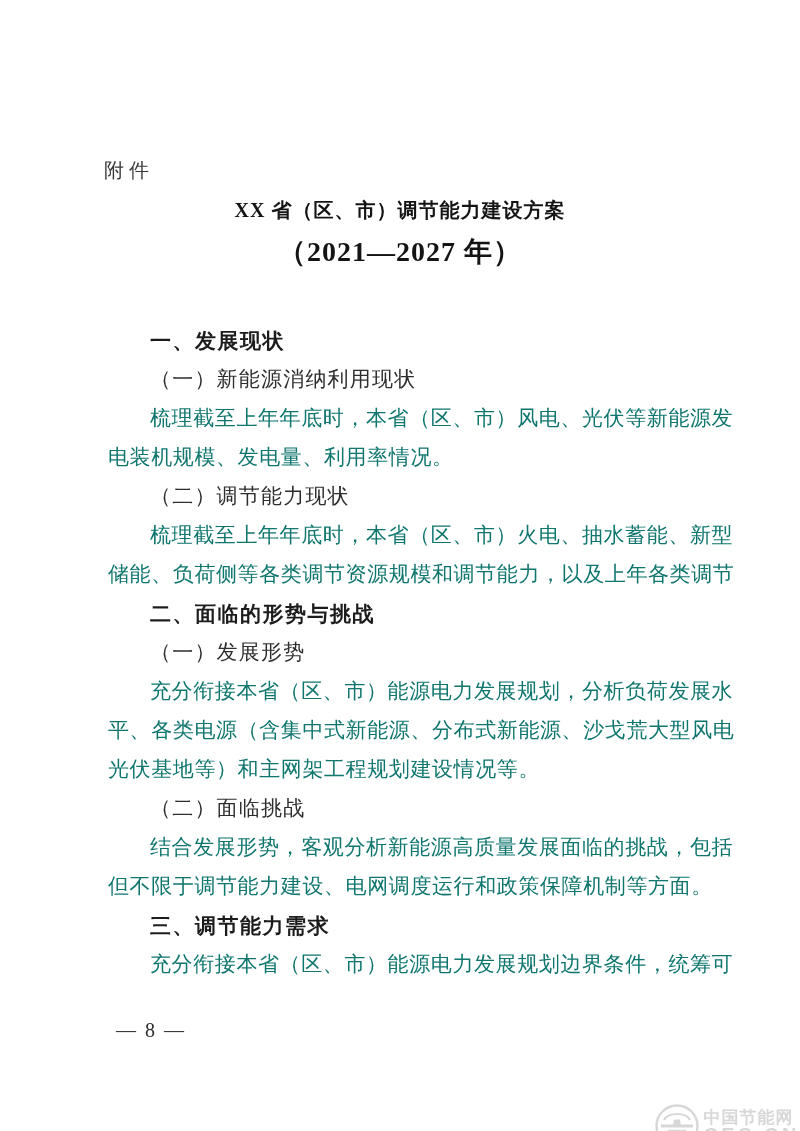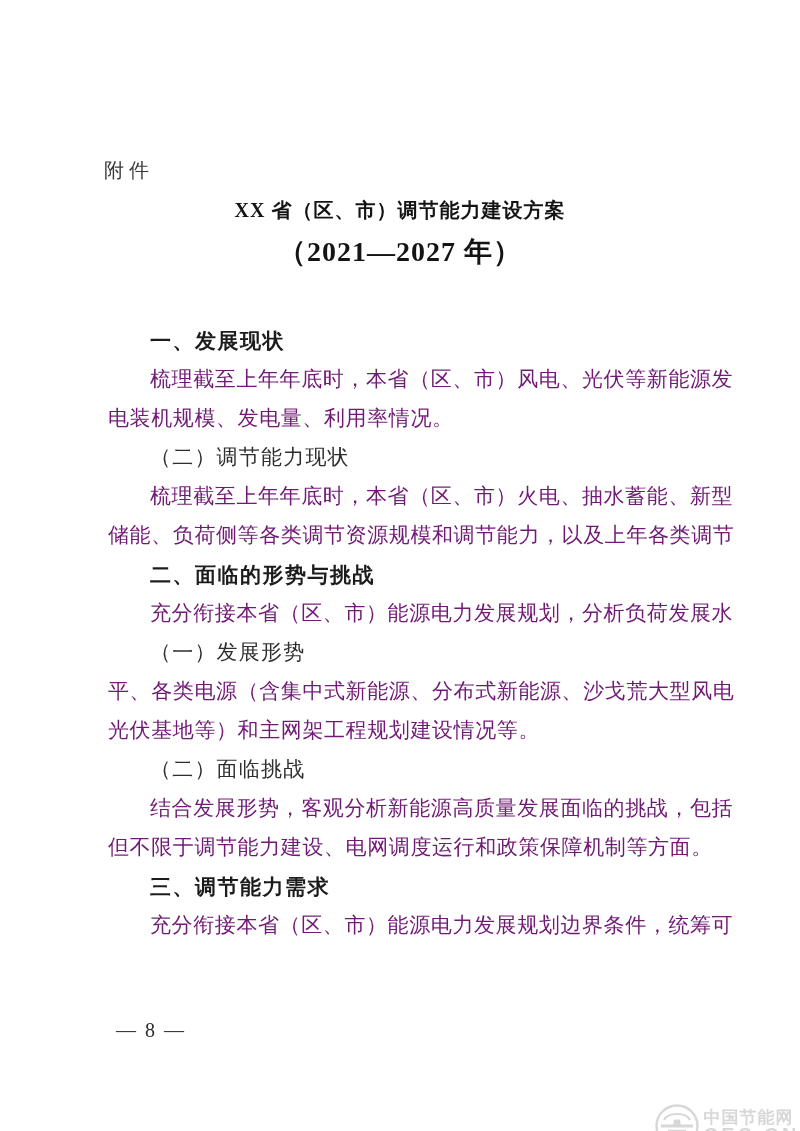--- a/index.html
+++ b/index.html
@@ -15,21 +15,21 @@
   }
   .doc-title {
     position:absolute; left:0; width:800px; text-align:center;
     font-weight:bold; color:#141414;
   }
   .doc-title.line1 { top:171px; font-size:20px; line-height:42px; letter-spacing:1px; }
   .doc-title.line2 { top:214px; font-size:28px; line-height:40px; letter-spacing:1px; }
   .content { position:absolute; left:108px; top:303px; width:592px; }
   .line {
     height:39px; line-height:39px; font-size:21px;
-    white-space:nowrap; letter-spacing:0.6px; color:#701a75;
+    white-space:nowrap; letter-spacing:0.6px; color:#0f766e;
   }
   .line.h1 {
     font-family:Liberation Sans, sans-serif;
     font-weight:bold; color:#1c1c1c; padding-left:42px; letter-spacing:1.5px;
   }
   .line.h2 { padding-left:42px; color:#2e2e2e; letter-spacing:1.2px; }
   .line.pf { text-indent:42px; }
   .page-number {
     position:absolute; left:116px; top:1001px;
     font-size:20px; letter-spacing:2px; color:#2e2e2e;
@@ -50,28 +50,29 @@
 <div class="page">
 
   <div class="attachment">附件</div>
 
   <div class="doc-title line1">XX 省（区、市）调节能力建设方案</div>
 
   <div class="doc-title line2">（2021—2027 年）</div>
 
   <div class="content">
       <div class="line h1">一、发展现状</div>
+      <div class="line h2">（一）新能源消纳利用现状</div>
       <div class="line pf">梳理截至上年年底时，本省（区、市）风电、光伏等新能源发</div>
       <div class="line pe">电装机规模、发电量、利用率情况。</div>
       <div class="line h2">（二）调节能力现状</div>
       <div class="line pf">梳理截至上年年底时，本省（区、市）火电、抽水蓄能、新型</div>
       <div class="line pc">储能、负荷侧等各类调节资源规模和调节能力，以及上年各类调节</div>
       <div class="line h1">二、面临的形势与挑战</div>
+      <div class="line h2">（一）发展形势</div>
       <div class="line pf">充分衔接本省（区、市）能源电力发展规划，分析负荷发展水</div>
-      <div class="line h2">（一）发展形势</div>
       <div class="line pc">平、各类电源（含集中式新能源、分布式新能源、沙戈荒大型风电</div>
       <div class="line pe">光伏基地等）和主网架工程规划建设情况等。</div>
       <div class="line h2">（二）面临挑战</div>
       <div class="line pf">结合发展形势，客观分析新能源高质量发展面临的挑战，包括</div>
       <div class="line pe">但不限于调节能力建设、电网调度运行和政策保障机制等方面。</div>
       <div class="line h1">三、调节能力需求</div>
       <div class="line pf">充分衔接本省（区、市）能源电力发展规划边界条件，统筹可</div>
     </div>
 
   <div class="page-number">— 8 —</div>

